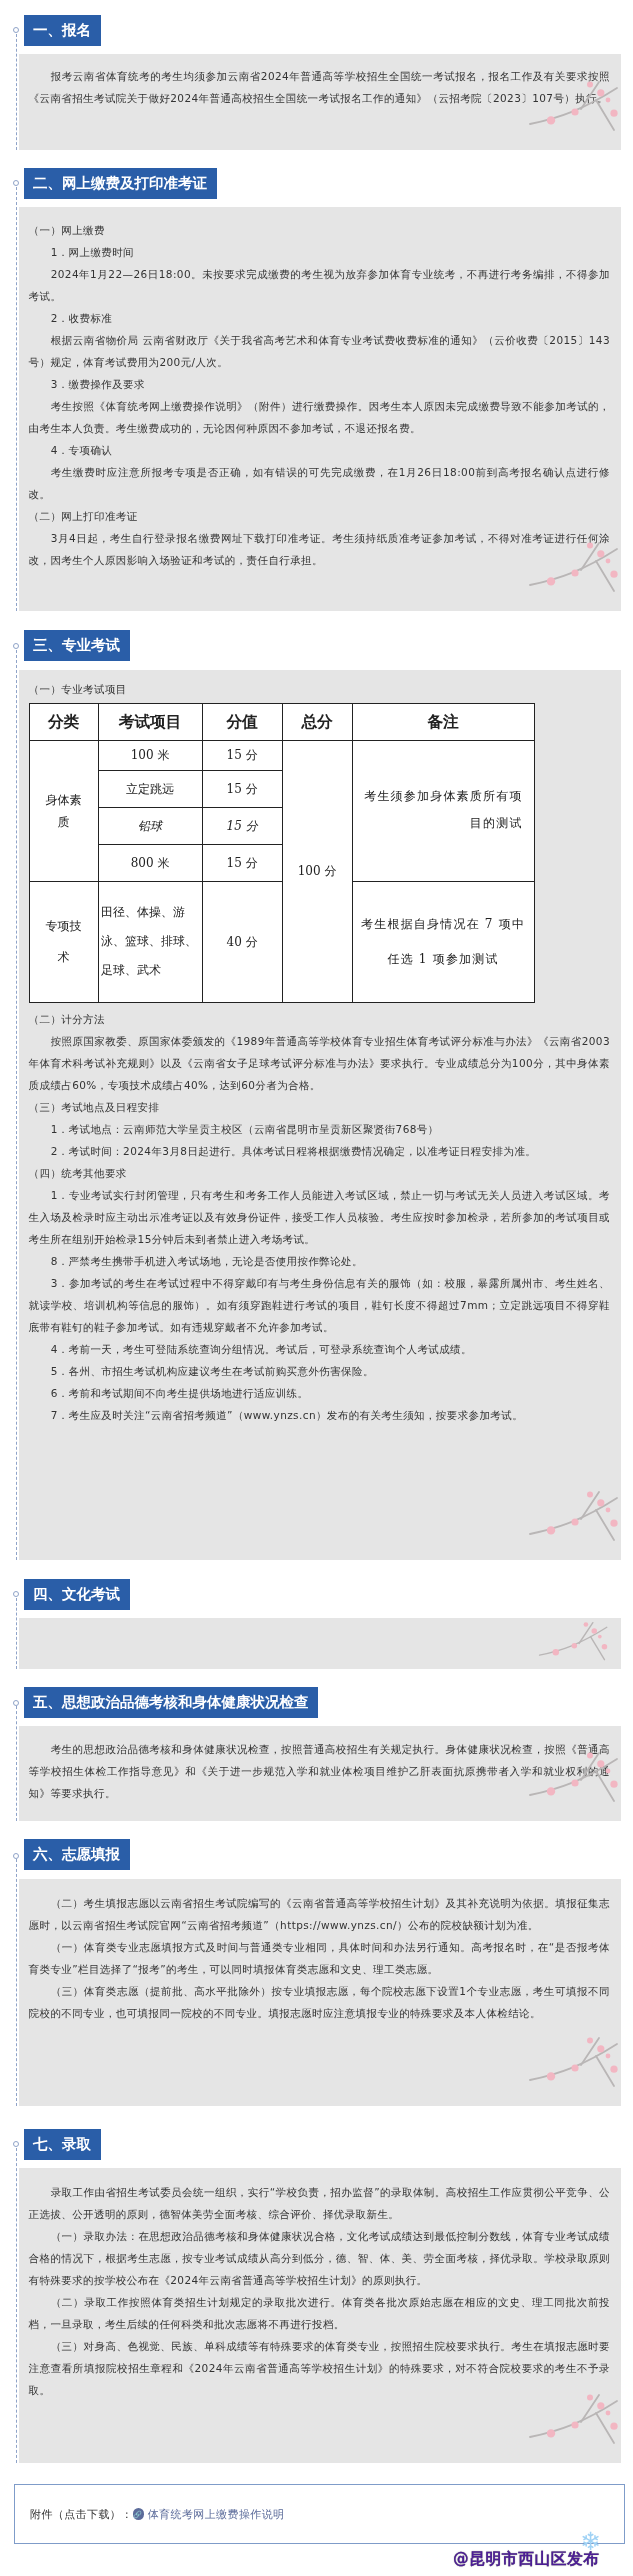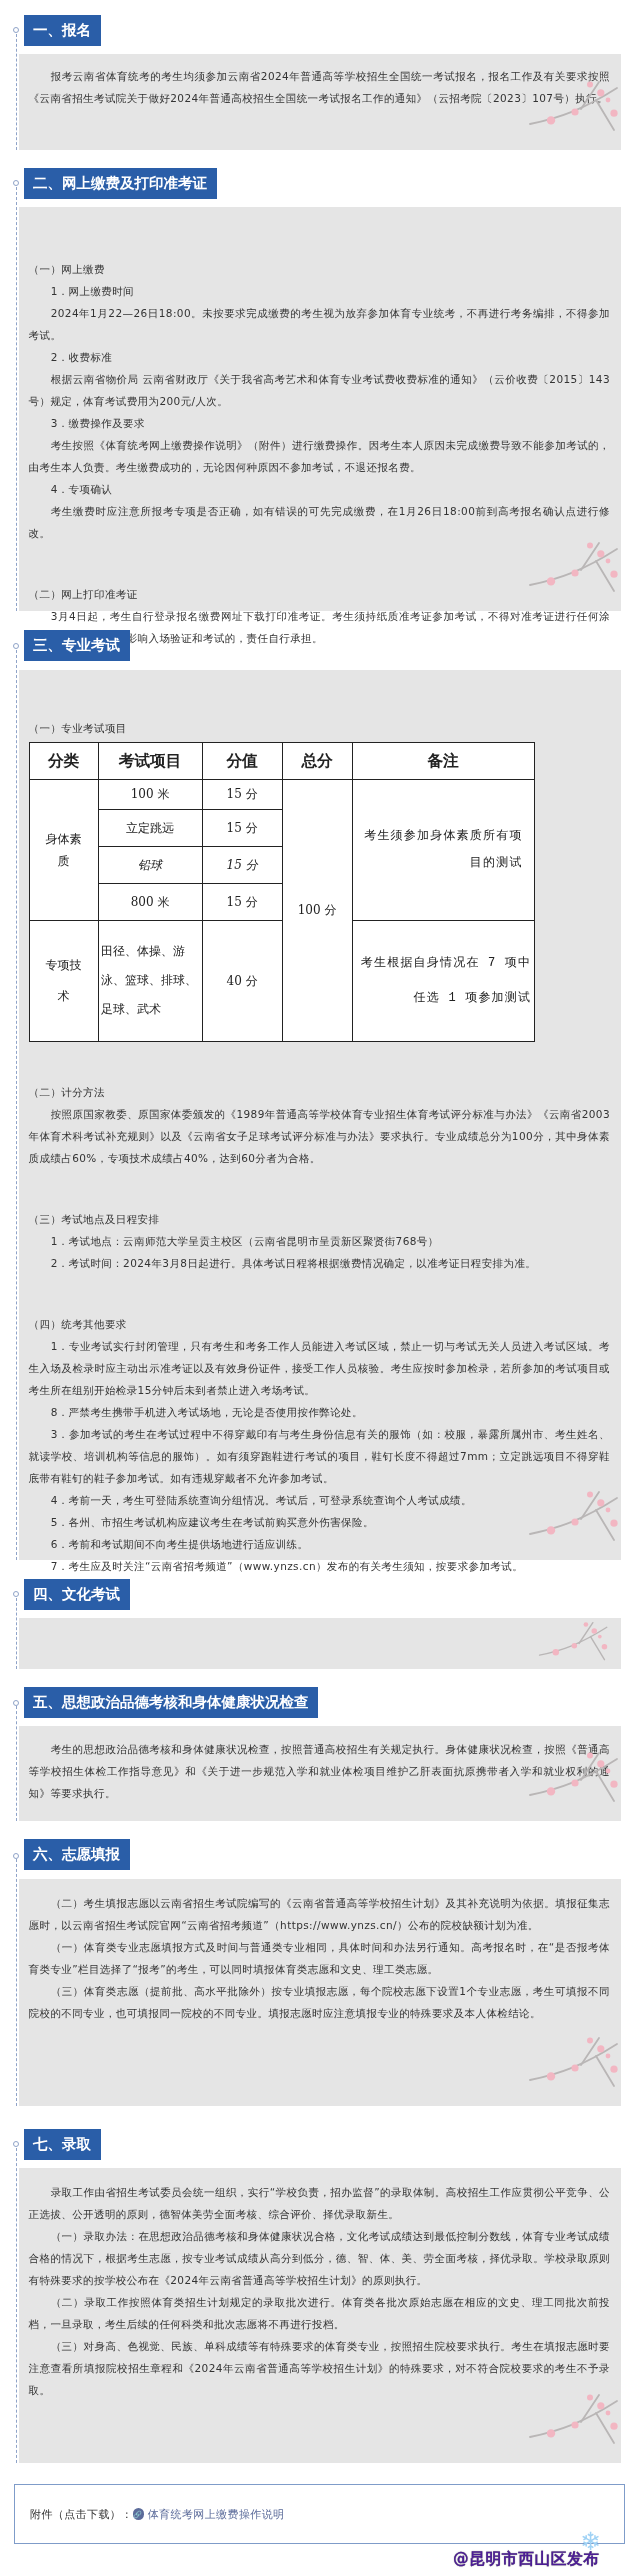--- a/index.html
+++ b/index.html
@@ -26,38 +26,38 @@
   .sec-body {
     position: absolute; left: 19px; width: 602px;
     background: #e5e5e5; box-sizing: border-box;
     padding: 11px 11px 11px 9.6px;
   }
   .p {
     font-size: 10.5px; line-height: 22px; color: #333;
     margin: 0; text-align: justify; letter-spacing: 0.4px;
   }
   .p.indent { text-indent: 2.1em; }
-  .p.sub { padding-left: 0; margin-top: 39px; }
+  .p.sub { padding-left: 0; }
   .blossom {
     position: absolute; right: 1.2px; bottom: 8.4px; width: 96px; height: 66px;
     pointer-events: none;
   }
   
   .score-table {
     border-collapse: collapse; background: #fff; margin: 2.4px 0 4.8px 0;
     font-family: "DejaVu Serif", "Liberation Serif", serif; color: #222;
     table-layout: fixed;
   }
   .score-table td, .score-table th {
     border: 0.9px solid #222; text-align: center; vertical-align: middle;
     font-size: 12px; padding: 0 3.6px; line-height: 22px;
   }
   .score-table th { font-family: "DejaVu Sans", sans-serif; font-weight: bold; font-size: 15.7px; height: 36px; }
   .score-table td.note { text-align: right; letter-spacing: 1.2px; font-family: Liberation Mono, monospace; }
-  .score-table td.note2 { text-align: right; letter-spacing: 1.2px; font-family: Liberation Mono, monospace; }
+  .score-table td.note2 { text-align: center; letter-spacing: 1.2px; }
   .attach {
     position: absolute; left: 14px; top: 2484px; width: 611px; height: 60px;
     border: 0.6px solid #7f9cc9; box-sizing: border-box; background: #fff;
     display: flex; align-items: center; padding-left: 15px;
     font-size: 11px; color: #333; letter-spacing: 0.4px;
   }
   .attach .link { color: #5b6b9a; display: inline-flex; align-items: center; text-decoration: none; cursor: pointer; }
   .attach .link-icon {
     display: inline-flex; width: 11.5px; height: 11.5px; border-radius: 50%;
     background: #5b6b9a; color: #fff; font-size: 7.2px; align-items: center;

